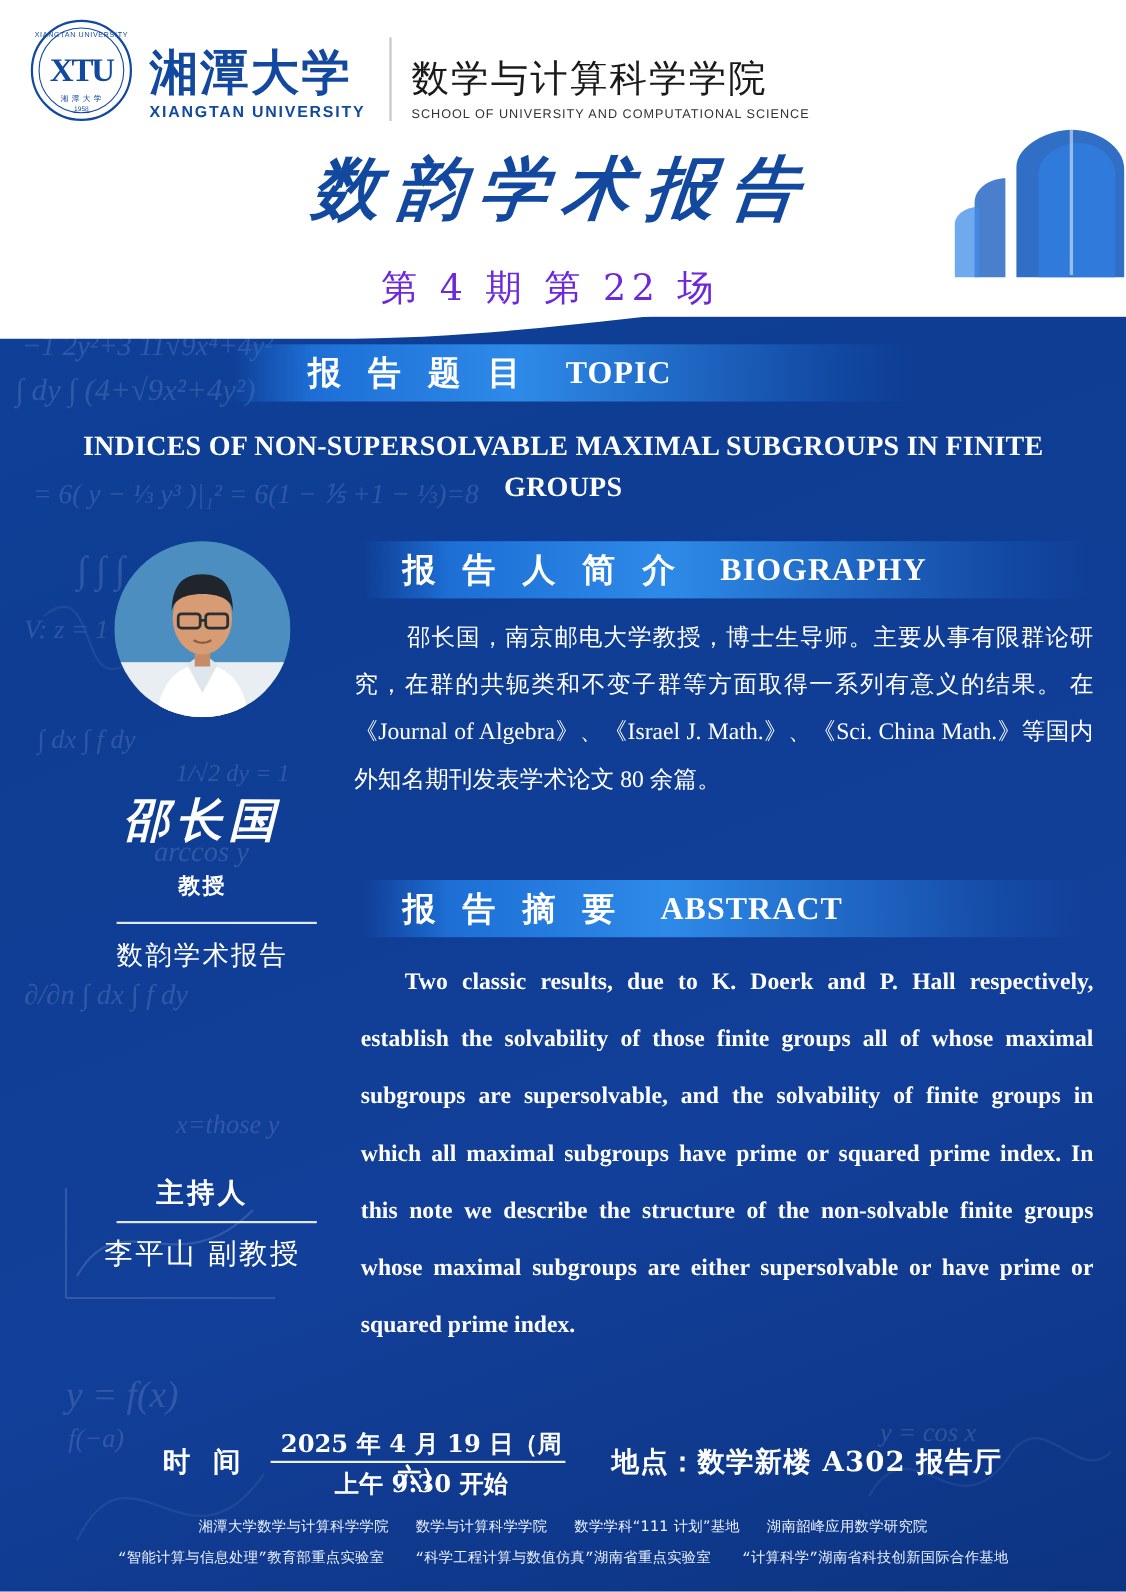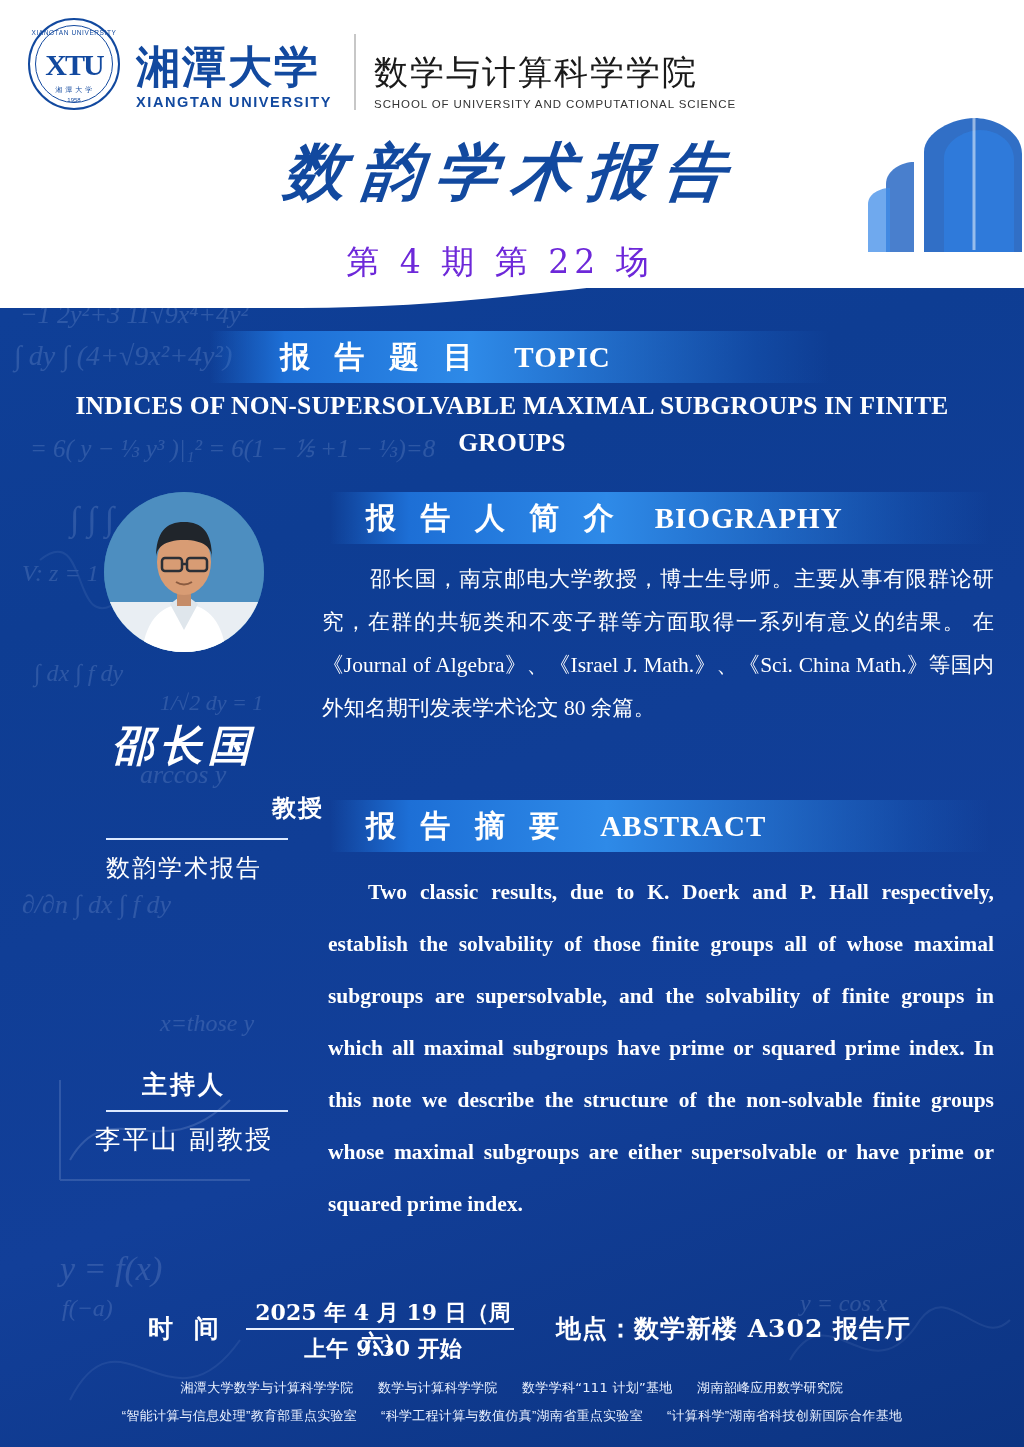--- a/index.html
+++ b/index.html
@@ -122,21 +122,21 @@
   }
   .bar .cn {
     font-family: "DejaVu Serif", serif;
     font-size: 30px; font-weight: bold; color: #fff; letter-spacing: 7px;
   }
   .bar .en {
     font-family: "Liberation Serif", serif;
     font-size: 29px; font-weight: bold; color: #fff; letter-spacing: 1px;
     margin-left: 34px;
   }
-  .topic-bar { left: 210px; top: 313px; width: 620px; justify-content: flex-start; padding-left: 70px; margin-top: 18px;}
+  .topic-bar { left: 210px; top: 313px; width: 620px; justify-content: flex-start; padding-left: 70px;}
   .topic-text {
     position: absolute; left: 40px; top: 388px; width: 944px;
     text-align: center;
     font-family: "Liberation Serif", serif;
     font-weight: bold;
     font-size: 25.5px; color: #ffffff; line-height: 1.45;
     letter-spacing: .2px;
   }
   .bio-bar { left: 330px; top: 492px; width: 660px; padding-left: 36px;}
   .abs-bar { left: 330px; top: 800px; width: 660px; padding-left: 36px;}
@@ -150,23 +150,23 @@
   .photo svg { display: block; }
   .speaker-name {
     position: absolute; left: 44px; top: 718px; width: 280px;
     text-align: center;
     font-family: "DejaVu Serif", serif;
     font-style: italic;
     font-size: 42px; color: #ffffff; letter-spacing: 6px; font-weight: bold;
   }
   .speaker-title {
     position: absolute; left: 44px; top: 792px; width: 280px;
-    text-align: right;
-    font-family: "DejaVu Serif", serif;
-    font-size: 24px; color: #ffffff; font-weight: bold; letter-spacing: 2px;
+    text-align: center;
+    font-family: "DejaVu Serif", serif;
+    font-size: 20px; color: #ffffff; font-weight: bold; letter-spacing: 2px;
   }
   .rule1 {
     position: absolute; left: 106px; top: 838px; width: 182px; height: 1.5px;
     background: #dce9ff;
   }
   .speaker-org {
     position: absolute; left: 44px; top: 852px; width: 280px;
     text-align: center;
     font-family: "DejaVu Serif", serif;
     font-size: 24px; color: #ffffff; letter-spacing: 2px;
@@ -230,21 +230,21 @@
     font-family: "DejaVu Serif", serif;
     font-size: 25px; font-weight: bold; color: #fff; letter-spacing: 1px;
   }
   .org-line1 {
     position: absolute; left: 0; top: 1379px; width: 1024px; text-align: center;
     font-family: "DejaVu Sans", sans-serif;
     font-size: 13px; color: #eaf1ff; letter-spacing: .3px;
   }
   .org-line2 {
     position: absolute; left: 0; top: 1407px; width: 1024px; text-align: center;
-    font-family: Liberation Sans, sans-serif;
+    font-family: Liberation Mono, monospace;
     font-size: 13px; color: #eaf1ff; letter-spacing: .3px;
   }
   .org-line1 span, .org-line2 span { margin: 0 10px; }
 </style>
 </head>
 <body>
 
 <div class="poster">
 
   <div class="formula-bg">

